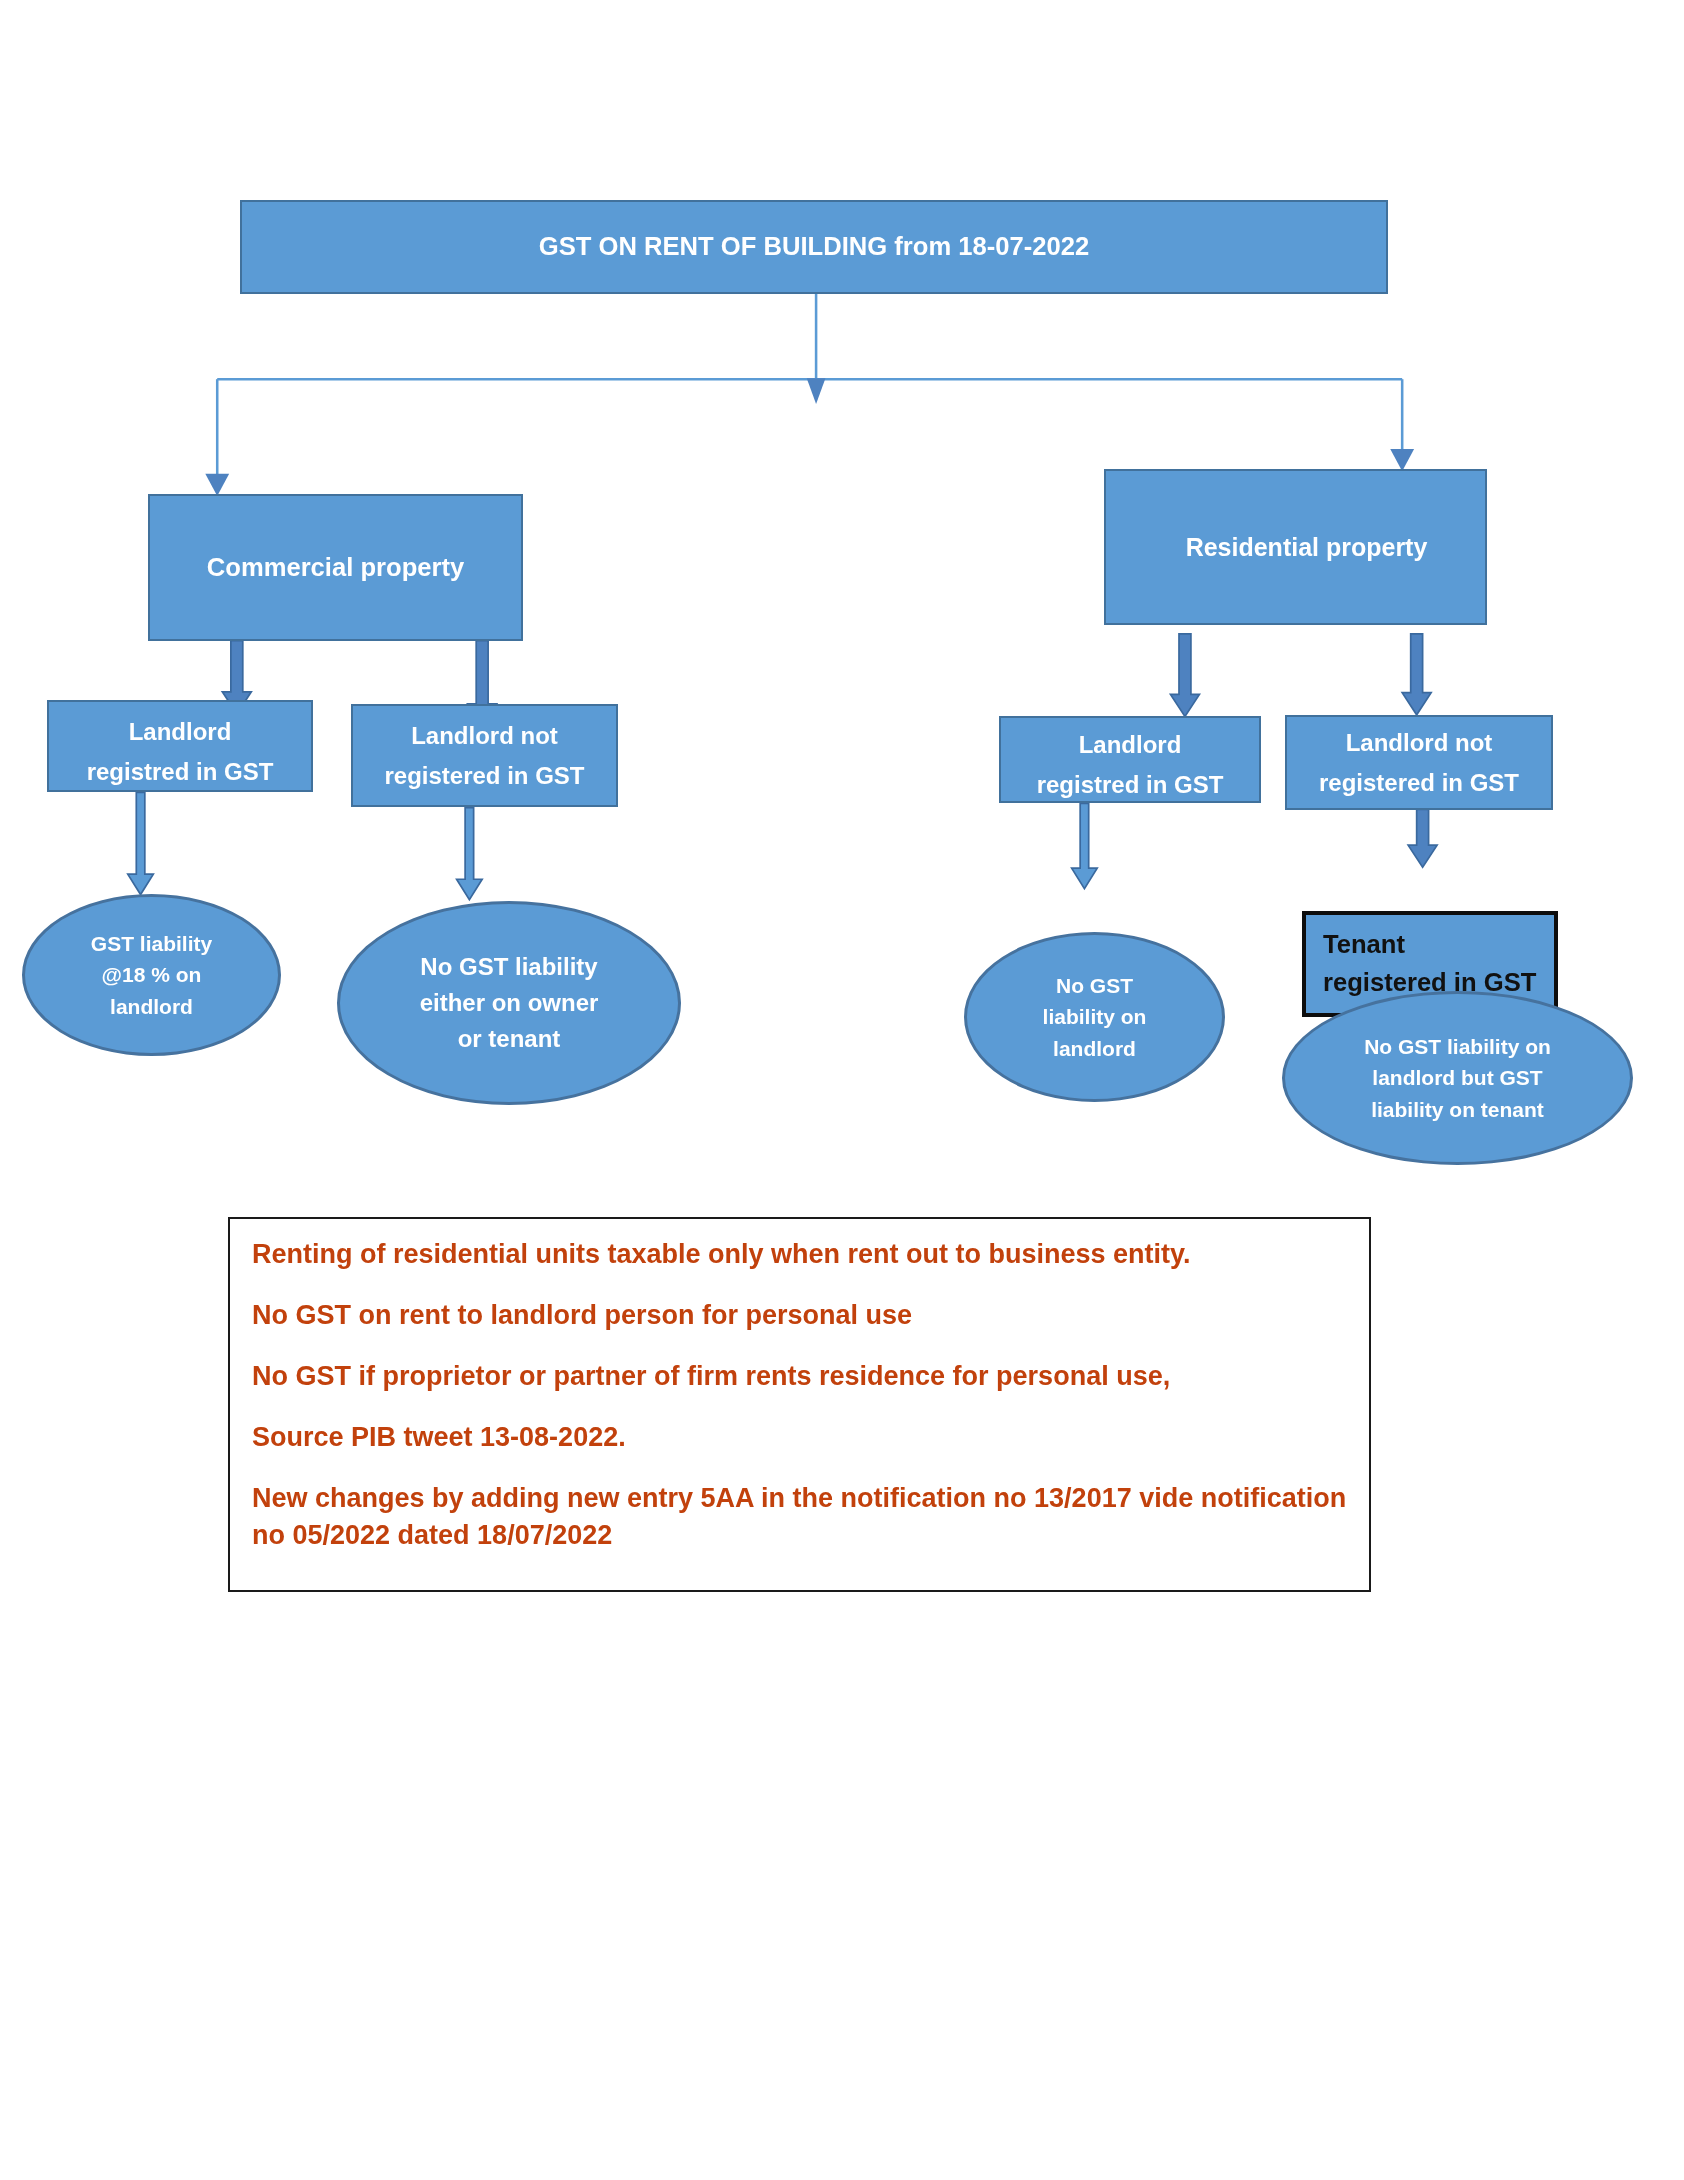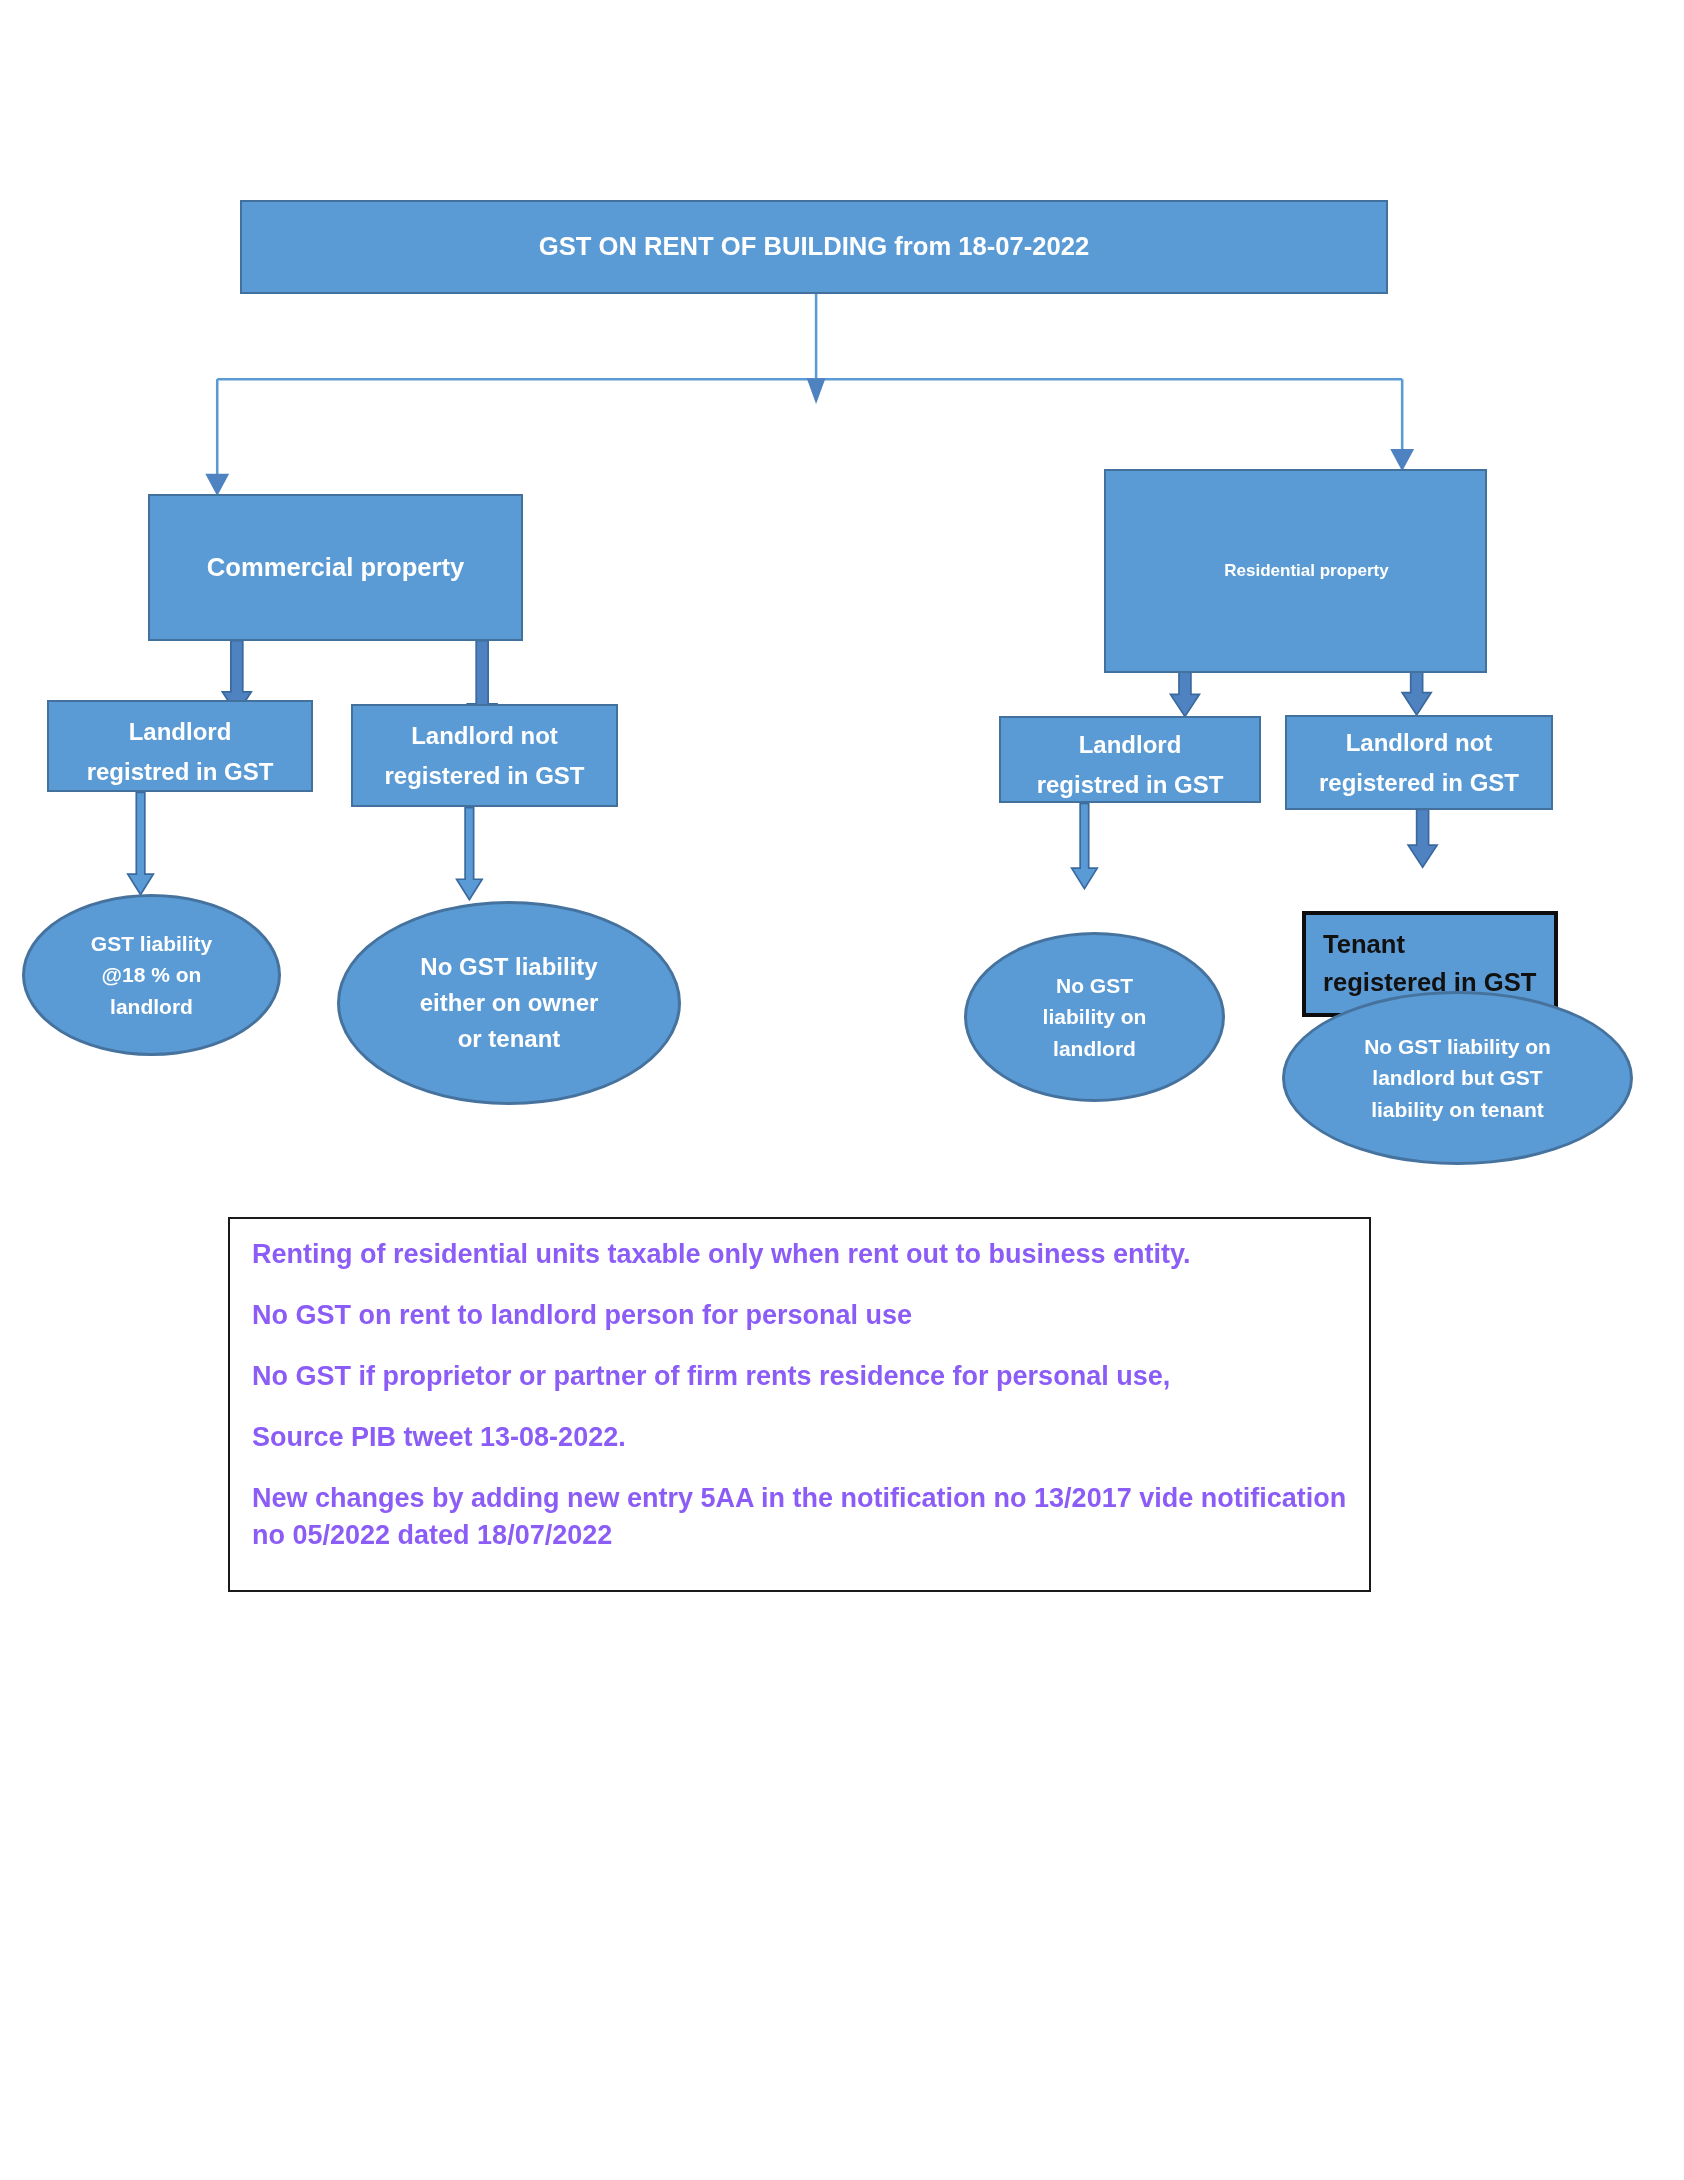--- a/index.html
+++ b/index.html
@@ -11,21 +11,21 @@
 
   .node {
     position:absolute; box-sizing:border-box;
     background:#5b9bd5; border:2.6px solid #41719c;
     color:#ffffff; text-align:center; white-space:pre-line;
     display:flex; align-items:center; justify-content:center;
     line-height:1.45;
   }
   .title-box { left:240px; top:200px; width:1148px; height:94px; font-size:25.6px; }
   .l1-commercial { left:148px; top:494px; width:375px; height:147px; font-size:25.6px; }
-  .l1-residential { left:1104px; top:469px; width:383px; height:204px; font-size:17px;padding-left:22px; }
+  .l1-residential { left:1104px; top:469px; width:383px; height:156px; font-size:25px;padding-left:22px; }
 
   .l2 { font-size:24px; line-height:40px; }
   .l2-clip { align-items:flex-start; overflow:hidden; padding-top:10.2px; }
   .l2-com-reg { left:47px;  top:700px; width:266px; height:92px; }
   .l2-com-not { left:351px; top:704px; width:267px; height:103px; }
   .l2-res-reg { left:999px; top:716px; width:262px; height:87px; padding-top:6.8px; }
   .l2-res-not { left:1285px; top:715px; width:268px; height:95px; }
 
   .ellipse { border-radius:50%; border:3.4px solid #46729e; line-height:1.5; }
   .el-gst18   { left:22px;   top:894px; width:259px; height:162px; font-size:21px; }
@@ -38,21 +38,21 @@
     border:4.3px solid #0d0d0d; color:#111111; font-size:25.6px; line-height:38px;
     justify-content:flex-start; align-items:flex-start; text-align:left;
     padding:10.2px 0 0 17px;
     margin-top:40px;
   }
 
   .notes-box {
     position:absolute; box-sizing:border-box;
     left:228px; top:1217px; width:1143px; height:375px;
     background:#ffffff; border:2.6px solid #1a1a1a;
-    color:#8b5cf6; font-size:27px; line-height:37px;
+    color:#c2410c; font-size:27px; line-height:37px;
     padding:17px 22px 0 22px; text-align:left;
   }
   .notes-box p { margin:0 0 24px 0; }
 </style>
 </head>
 <body>
 
 <div class="canvas">
 
   <svg class="wires" viewBox="0 0 1978 2560" xmlns="http://www.w3.org/2000/svg">

